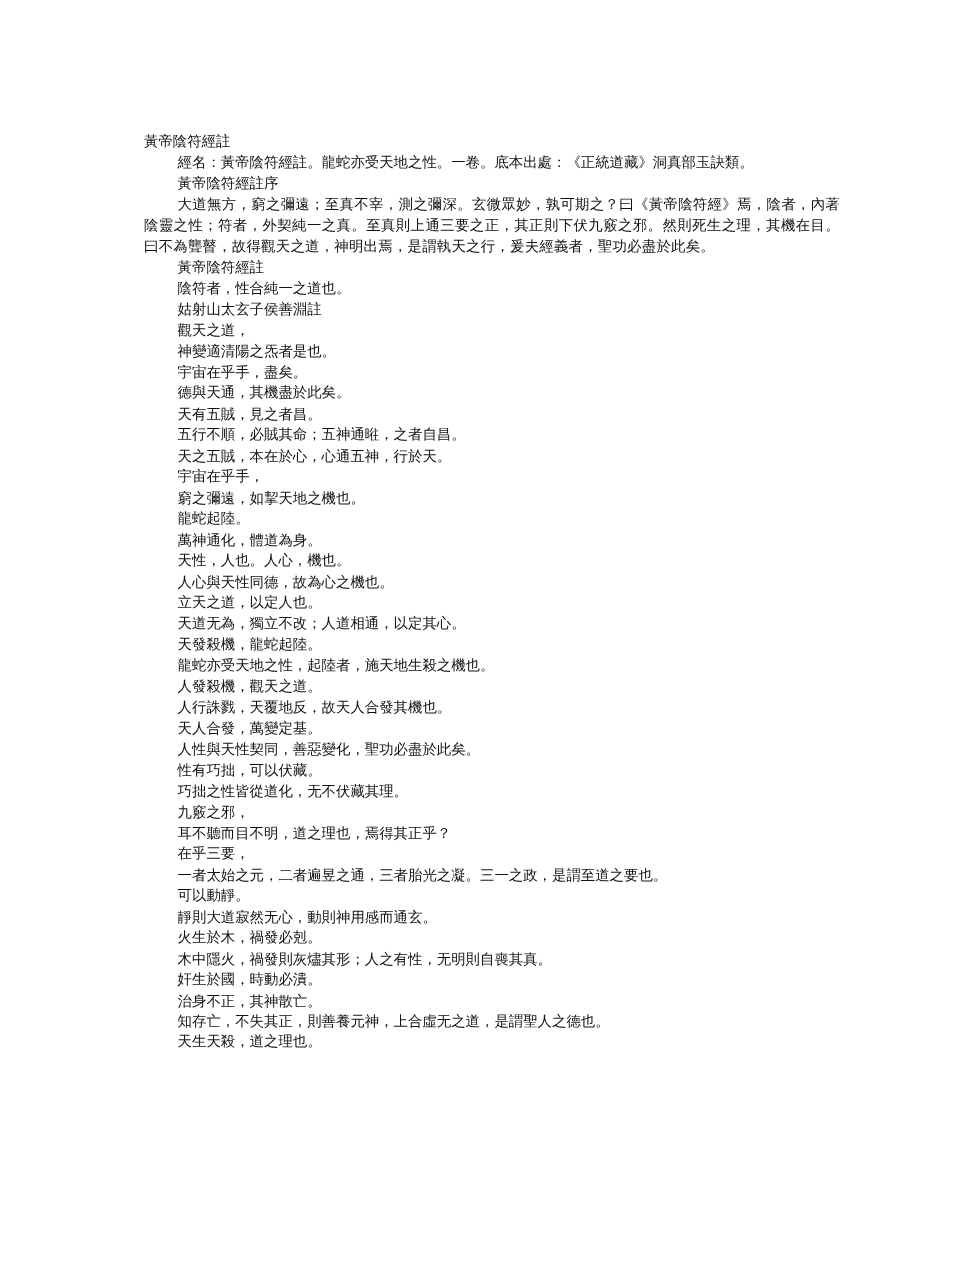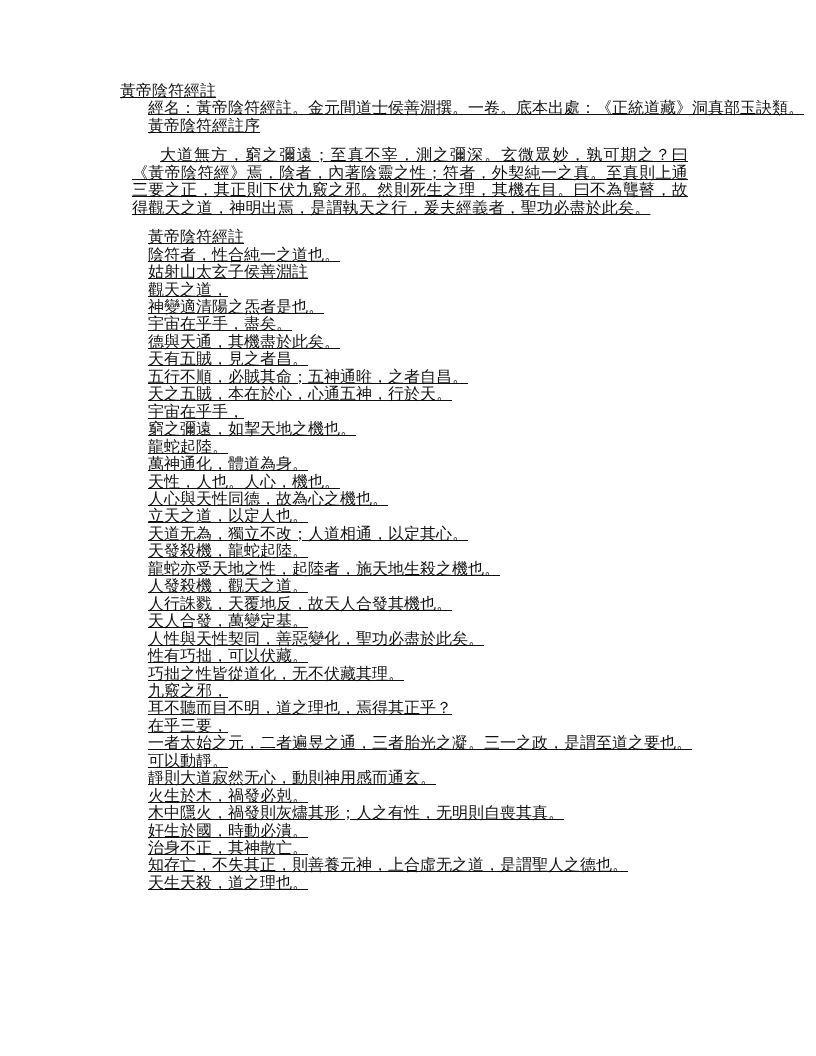--- a/index.html
+++ b/index.html
@@ -11,48 +11,47 @@
       width: 816px;
       height: 1056px;
       position: relative;
       overflow: hidden;
       font-family: "DejaVu Serif", "Liberation Serif", serif;
       color: #111111;
     }
     .page {
       position: absolute;
       left: 120px;
-      top: 82px;
+      top: 110px;
       width: 580px;
-      font-size: 16px;
+      font-size: 12px;
       line-height: 17.46px;
-      text-decoration: underline;
     }
     .line {
       display: block;
       white-space: nowrap;
       margin: 0;
     }
     .para {
       display: block;
-      margin: 12px;
+      margin: 0;
       text-indent: 28px;
       text-align: justify;
       letter-spacing: 0.2px;
     }
     .indent {
       padding-left: 28px;
     }
   </style>
 </head>
 <body>
 
 <div class="page">
   <span class="line">黃帝陰符經註</span>
-  <span class="line indent">經名：黃帝陰符經註。金元間道士侯善淵撰。一卷。底本出處：《正統道藏》洞真部玉訣類。</span>
+  <span class="line indent">經名：黃帝陰符經註。龍蛇亦受天地之性。一卷。底本出處：《正統道藏》洞真部玉訣類。</span>
   <span class="line indent">黃帝陰符經註序</span>
   <p class="para">大道無方，窮之彌遠；至真不宰，測之彌深。玄微眾妙，孰可期之？曰《黃帝陰符經》焉，陰者，內著陰靈之性；符者，外契純一之真。至真則上通三要之正，其正則下伏九竅之邪。然則死生之理，其機在目。曰不為聾瞽，故得觀天之道，神明出焉，是謂執天之行，爰夫經義者，聖功必盡於此矣。</p>
   <span class="line indent">黃帝陰符經註</span>
   <div id="verse-lines">
     <span class="line indent">陰符者，性合純一之道也。</span>
     <span class="line indent">姑射山太玄子侯善淵註</span>
     <span class="line indent">觀天之道，</span>
     <span class="line indent">神變適清陽之炁者是也。</span>
     <span class="line indent">宇宙在乎手，盡矣。</span>
     <span class="line indent">德與天通，其機盡於此矣。</span>

